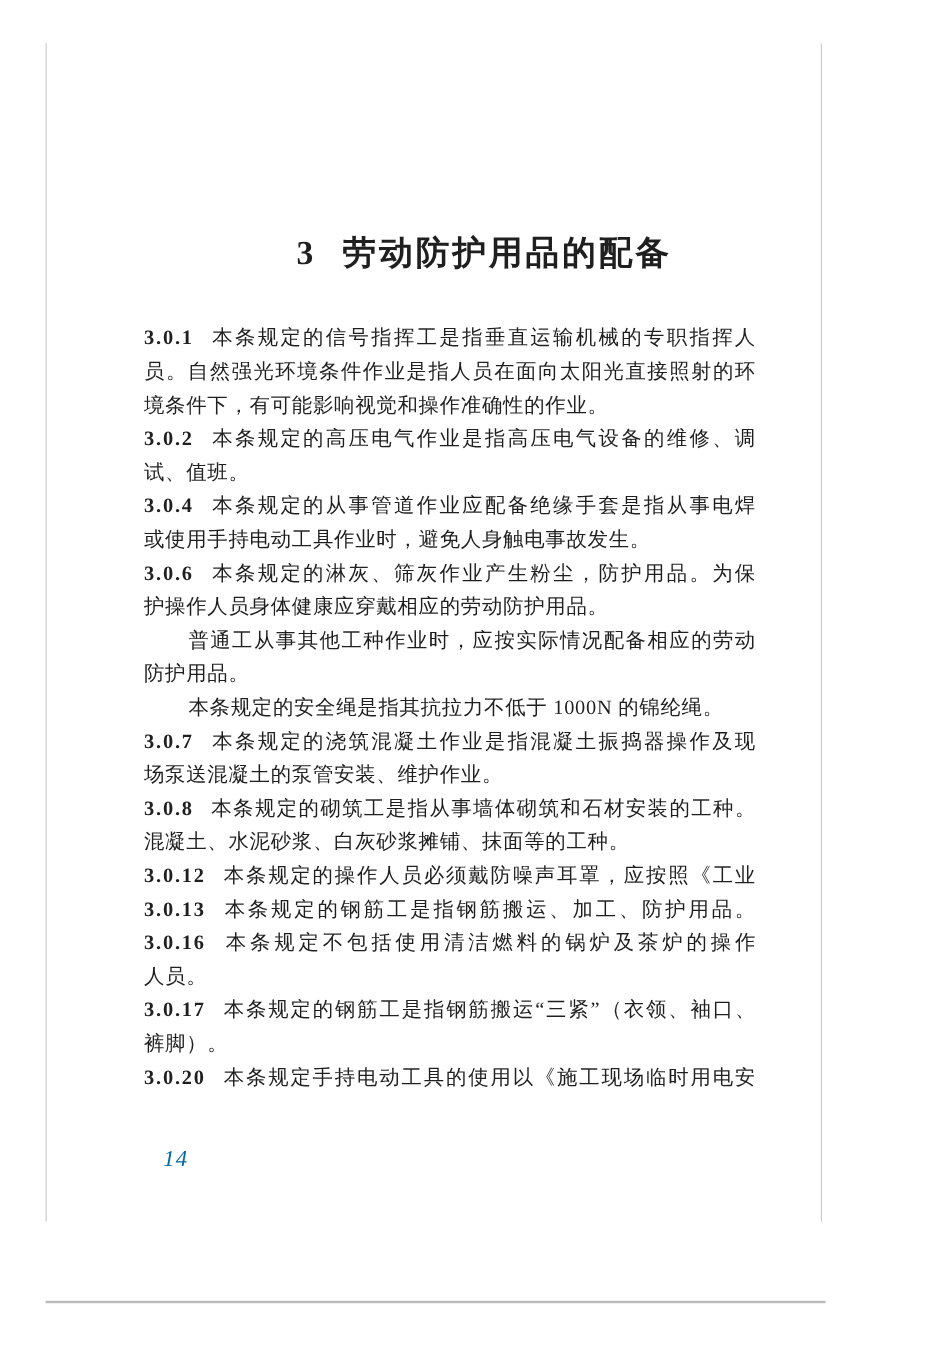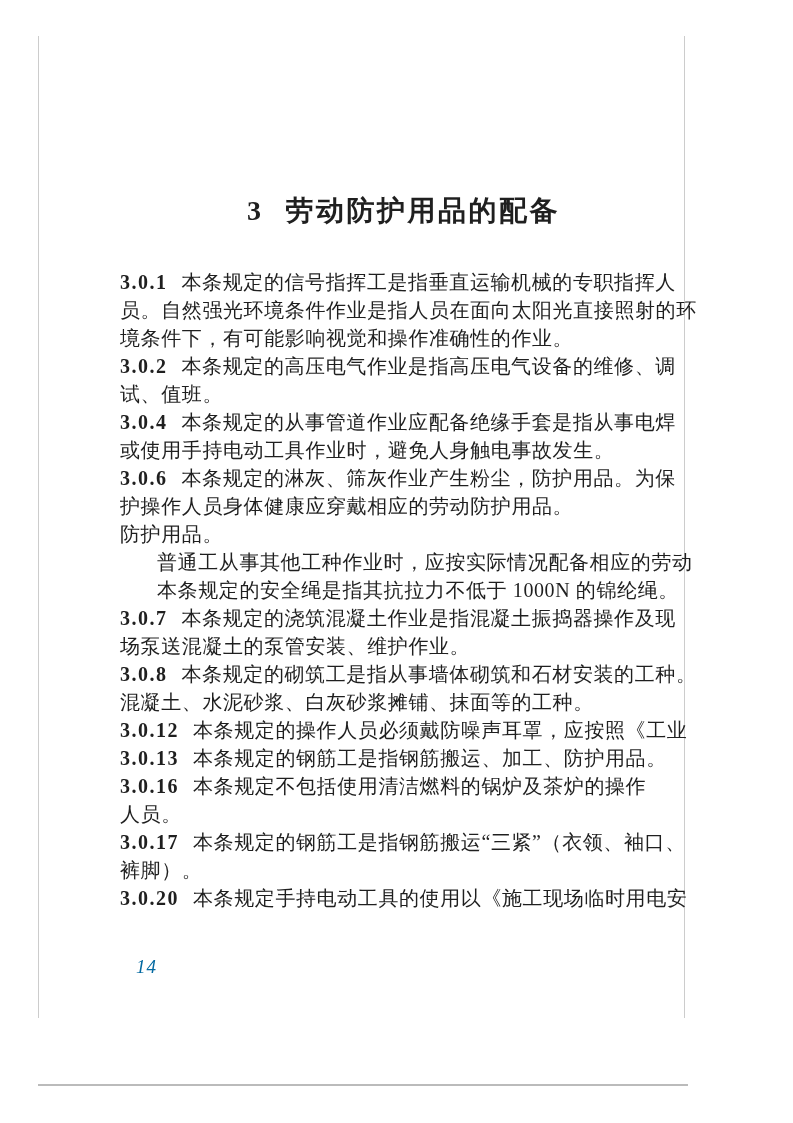--- a/index.html
+++ b/index.html
@@ -43,21 +43,21 @@
   }
   .body-text {
     position: absolute;
     left: 120px;
     top: 268px;
     width: 510px;
   }
   .line {
     height: 28px;
     line-height: 28px;
-    font-size: 20px;
+    font-size: 17px;
     letter-spacing: 0.6px;
     white-space: nowrap;
   }
   .line.fill {
     text-align: justify;
     text-justify: inter-character;
     text-align-last: justify;
   }
   .line.indent { text-indent: 37px; }
   .num {
@@ -92,22 +92,22 @@
   <div class="body-text">
     <div class="line fill"><span class="num">3.0.1</span><span>本条规定的信号指挥工是指垂直运输机械的专职指挥人</span></div>
     <div class="line fill"><span>员。自然强光环境条件作业是指人员在面向太阳光直接照射的环</span></div>
     <div class="line"><span>境条件下，有可能影响视觉和操作准确性的作业。</span></div>
     <div class="line fill"><span class="num">3.0.2</span><span>本条规定的高压电气作业是指高压电气设备的维修、调</span></div>
     <div class="line"><span>试、值班。</span></div>
     <div class="line fill"><span class="num">3.0.4</span><span>本条规定的从事管道作业应配备绝缘手套是指从事电焊</span></div>
     <div class="line"><span>或使用手持电动工具作业时，避免人身触电事故发生。</span></div>
     <div class="line fill"><span class="num">3.0.6</span><span>本条规定的淋灰、筛灰作业产生粉尘，防护用品。为保</span></div>
     <div class="line"><span>护操作人员身体健康应穿戴相应的劳动防护用品。</span></div>
+    <div class="line indent fill"><span>普通工从事其他工种作业时，应按实际情况配备相应的劳动</span></div>
     <div class="line"><span>防护用品。</span></div>
-    <div class="line indent fill"><span>普通工从事其他工种作业时，应按实际情况配备相应的劳动</span></div>
     <div class="line indent"><span>本条规定的安全绳是指其抗拉力不低于 1000N 的锦纶绳。</span></div>
     <div class="line fill"><span class="num">3.0.7</span><span>本条规定的浇筑混凝土作业是指混凝土振捣器操作及现</span></div>
     <div class="line"><span>场泵送混凝土的泵管安装、维护作业。</span></div>
     <div class="line fill"><span class="num">3.0.8</span><span>本条规定的砌筑工是指从事墙体砌筑和石材安装的工种。</span></div>
     <div class="line"><span>混凝土、水泥砂浆、白灰砂浆摊铺、抹面等的工种。</span></div>
     <div class="line fill"><span class="num">3.0.12</span><span>本条规定的操作人员必须戴防噪声耳罩，应按照《工业</span></div>
     <div class="line fill"><span class="num">3.0.13</span><span>本条规定的钢筋工是指钢筋搬运、加工、防护用品。</span></div>
     <div class="line fill"><span class="num">3.0.16</span><span>本条规定不包括使用清洁燃料的锅炉及茶炉的操作</span></div>
     <div class="line"><span>人员。</span></div>
     <div class="line fill"><span class="num">3.0.17</span><span>本条规定的钢筋工是指钢筋搬运“三紧”（衣领、袖口、</span></div>

